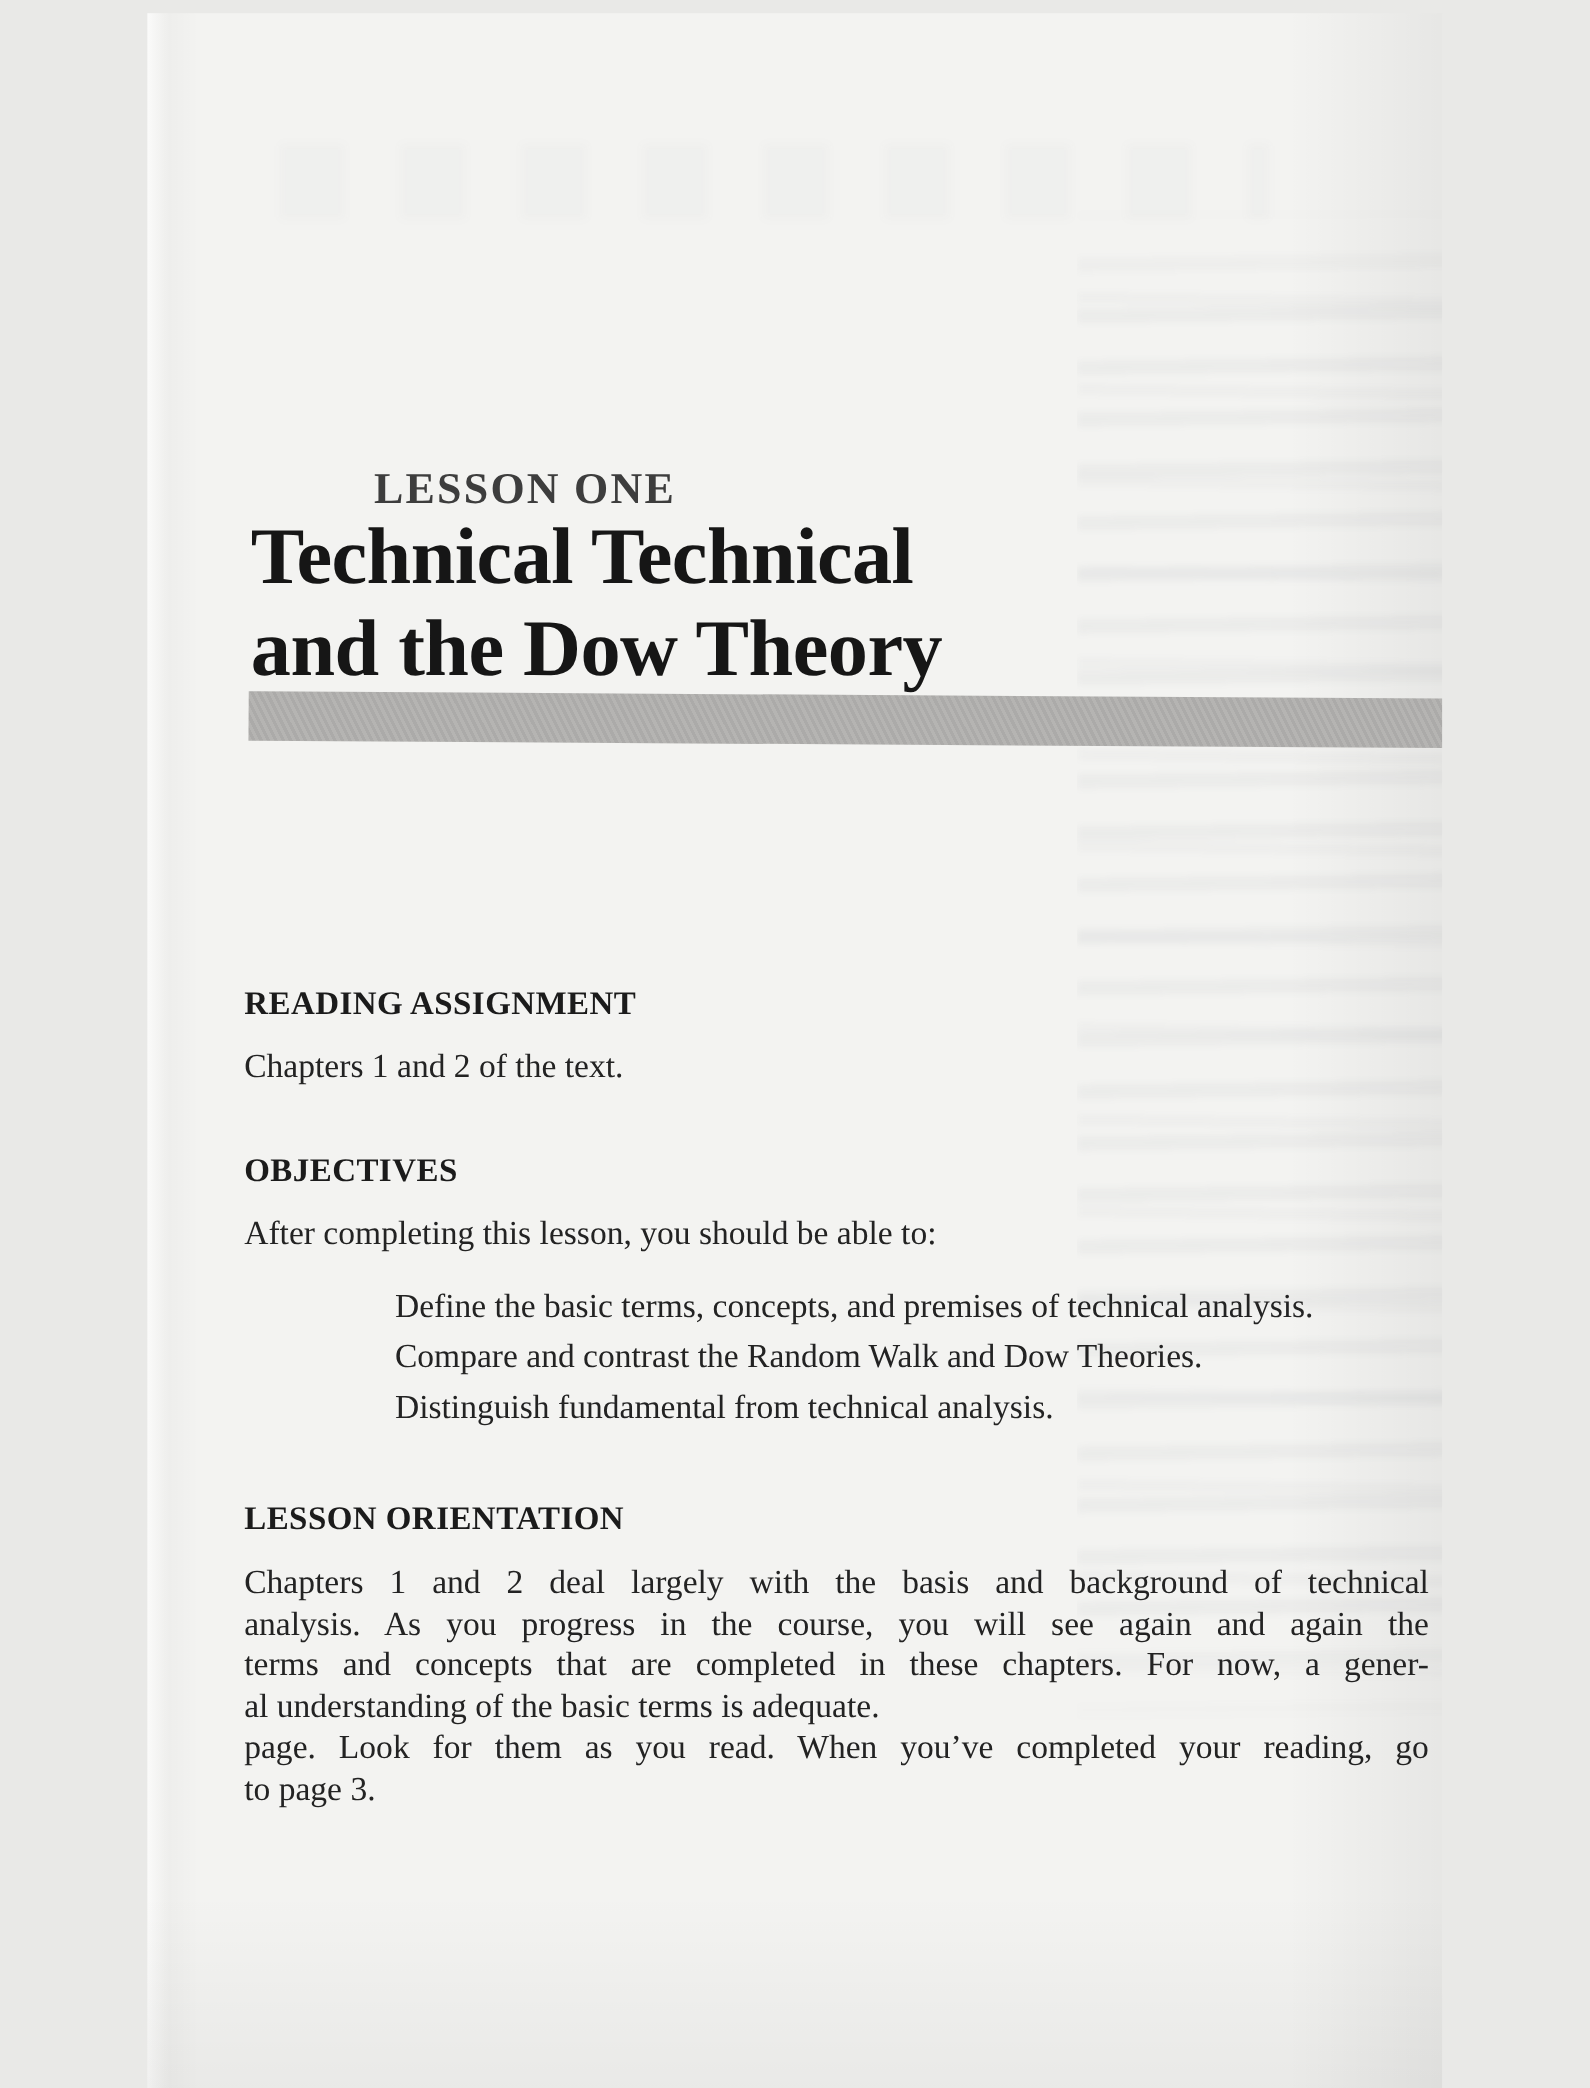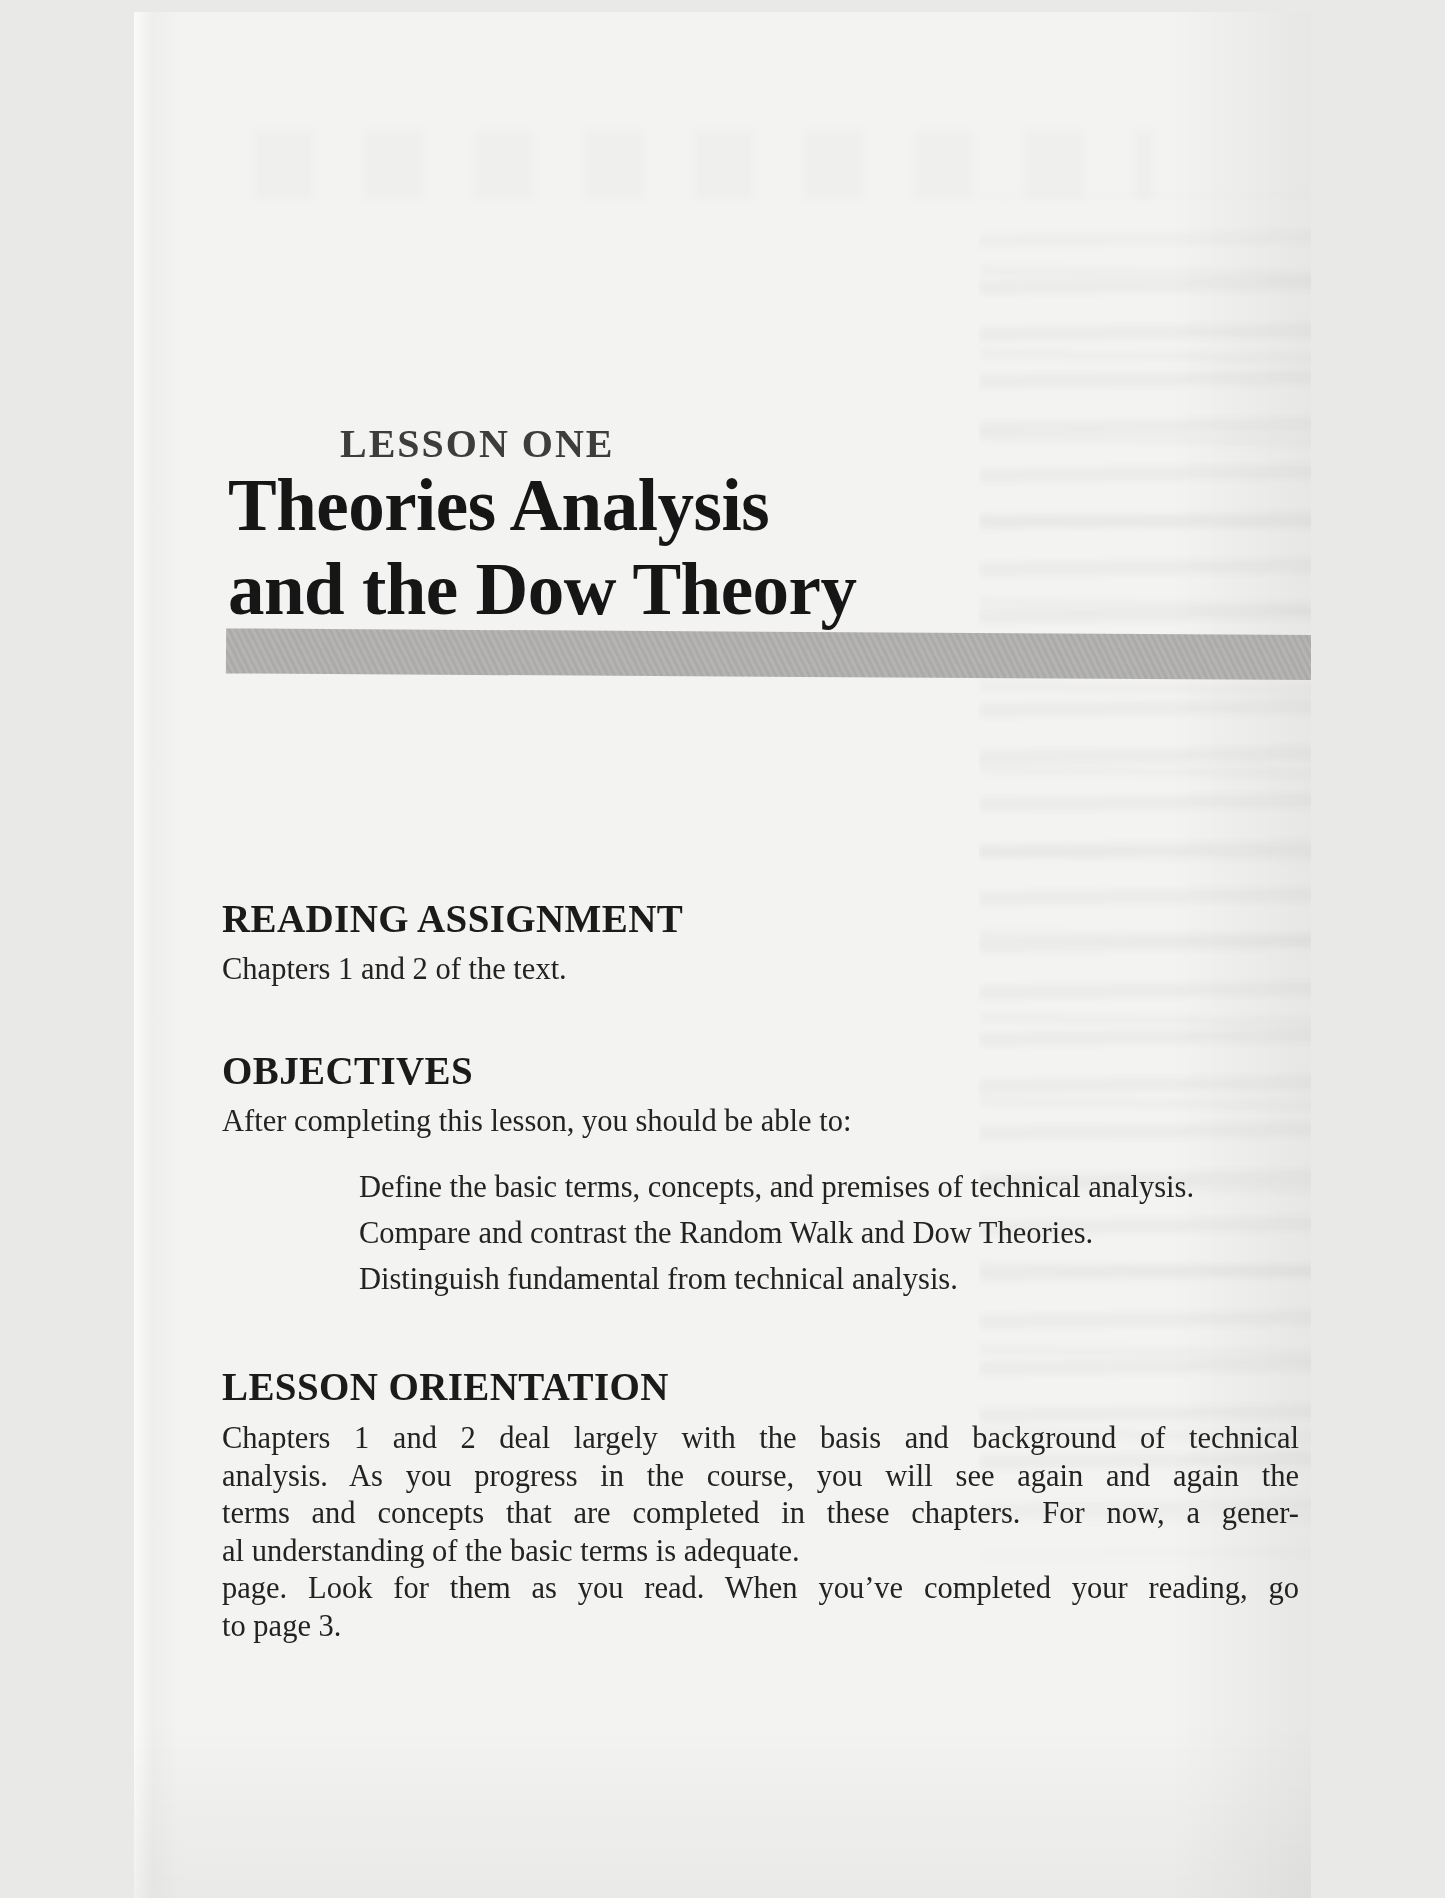--- a/index.html
+++ b/index.html
@@ -44,21 +44,21 @@
   }
   .rule{
     position:absolute;left:92px;top:620px;width:1180px;height:45px;
     background:
       repeating-linear-gradient(63deg, rgba(255,255,255,0.05) 0 3px, rgba(0,0,0,0.03) 3px 6px),
       #b1b0ae;
     transform:rotate(0.35deg);
   }
   .sec-head{
     position:absolute;left:88px;
-    font-size:39px;font-weight:700;letter-spacing:0.4px;color:#1b1b1b;
+    font-size:30px;font-weight:700;letter-spacing:0.4px;color:#1b1b1b;
     white-space:nowrap;
   }
   .body-line{
     position:absolute;left:88px;
     font-size:30.5px;color:#232323;white-space:nowrap;text-align:center;
   }
   .obj-list{
     position:absolute;left:225px;top:1152px;
     font-size:30.5px;line-height:46px;color:#232323;
   }
@@ -79,21 +79,21 @@
 <body>
 
 <div class="page">
 
   <div class="bleed"></div>
   <div class="bleed2"></div>
 
   <div class="eyebrow">LESSON ONE</div>
 
   <div class="lesson-title">
-    <div>Theories Analysis</div>
+    <div>Technical Technical</div>
     <div>and the Dow Theory</div>
   </div>
 
   <div class="rule"></div>
 
   <div class="sec-head" style="top:884px">READING ASSIGNMENT</div>
   <div class="body-line" style="top:940px">Chapters 1 and 2 of the text.</div>
 
   <div class="sec-head" style="top:1036px">OBJECTIVES</div>
   <div class="body-line" style="top:1092px">After completing this lesson, you should be able to:</div>

